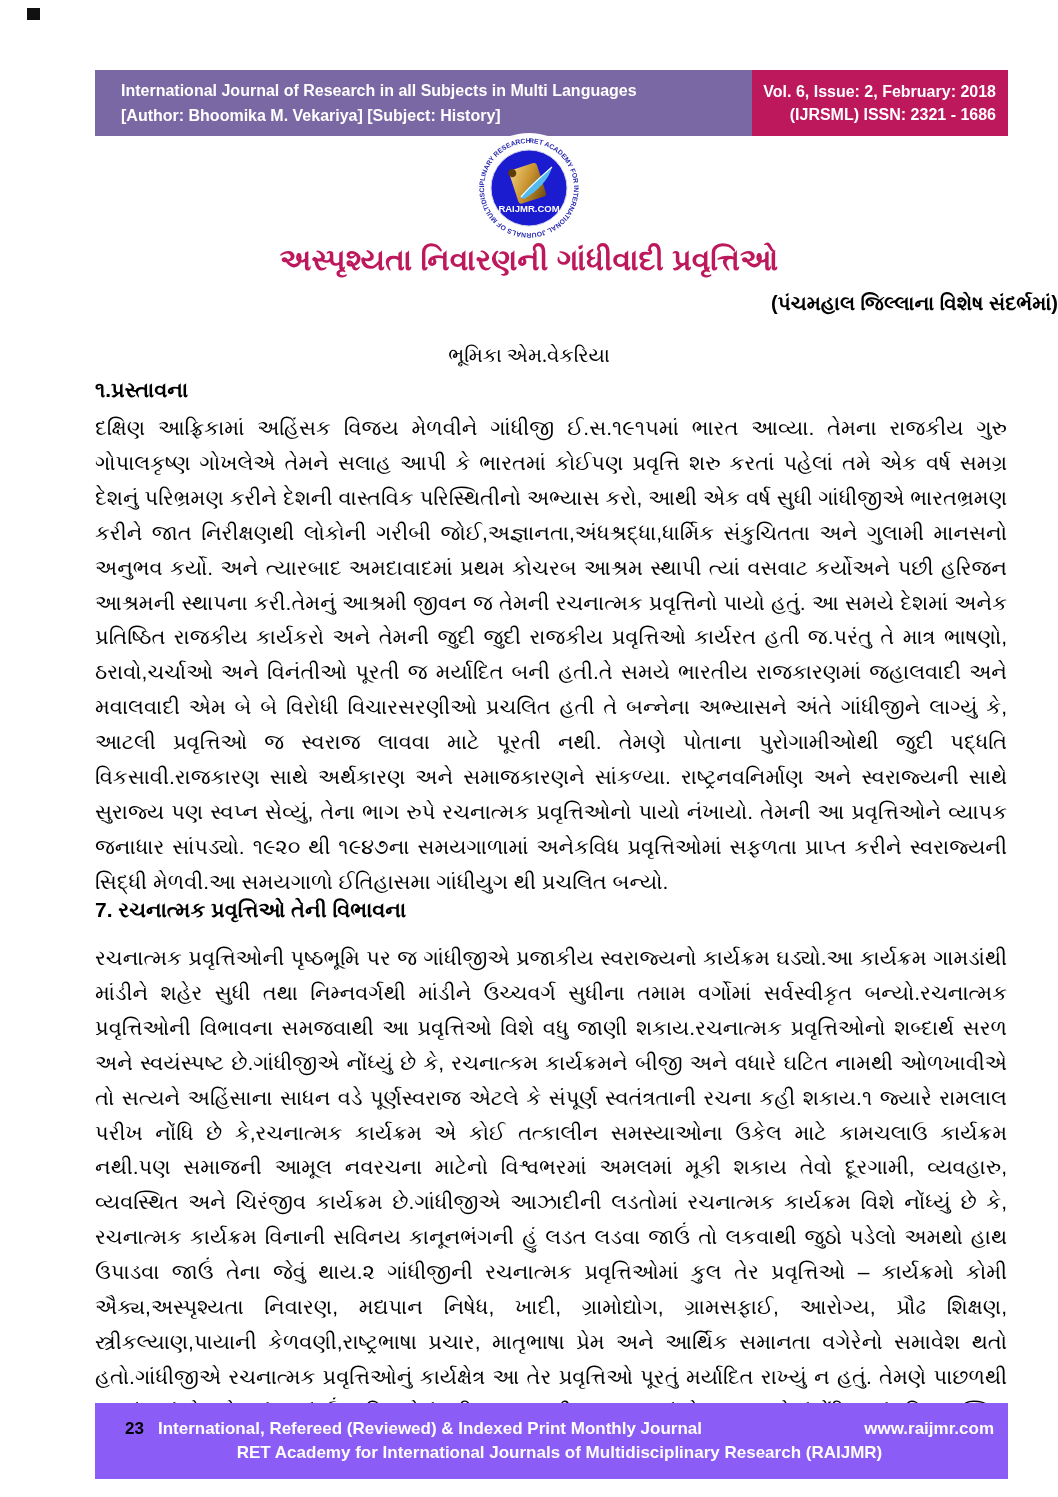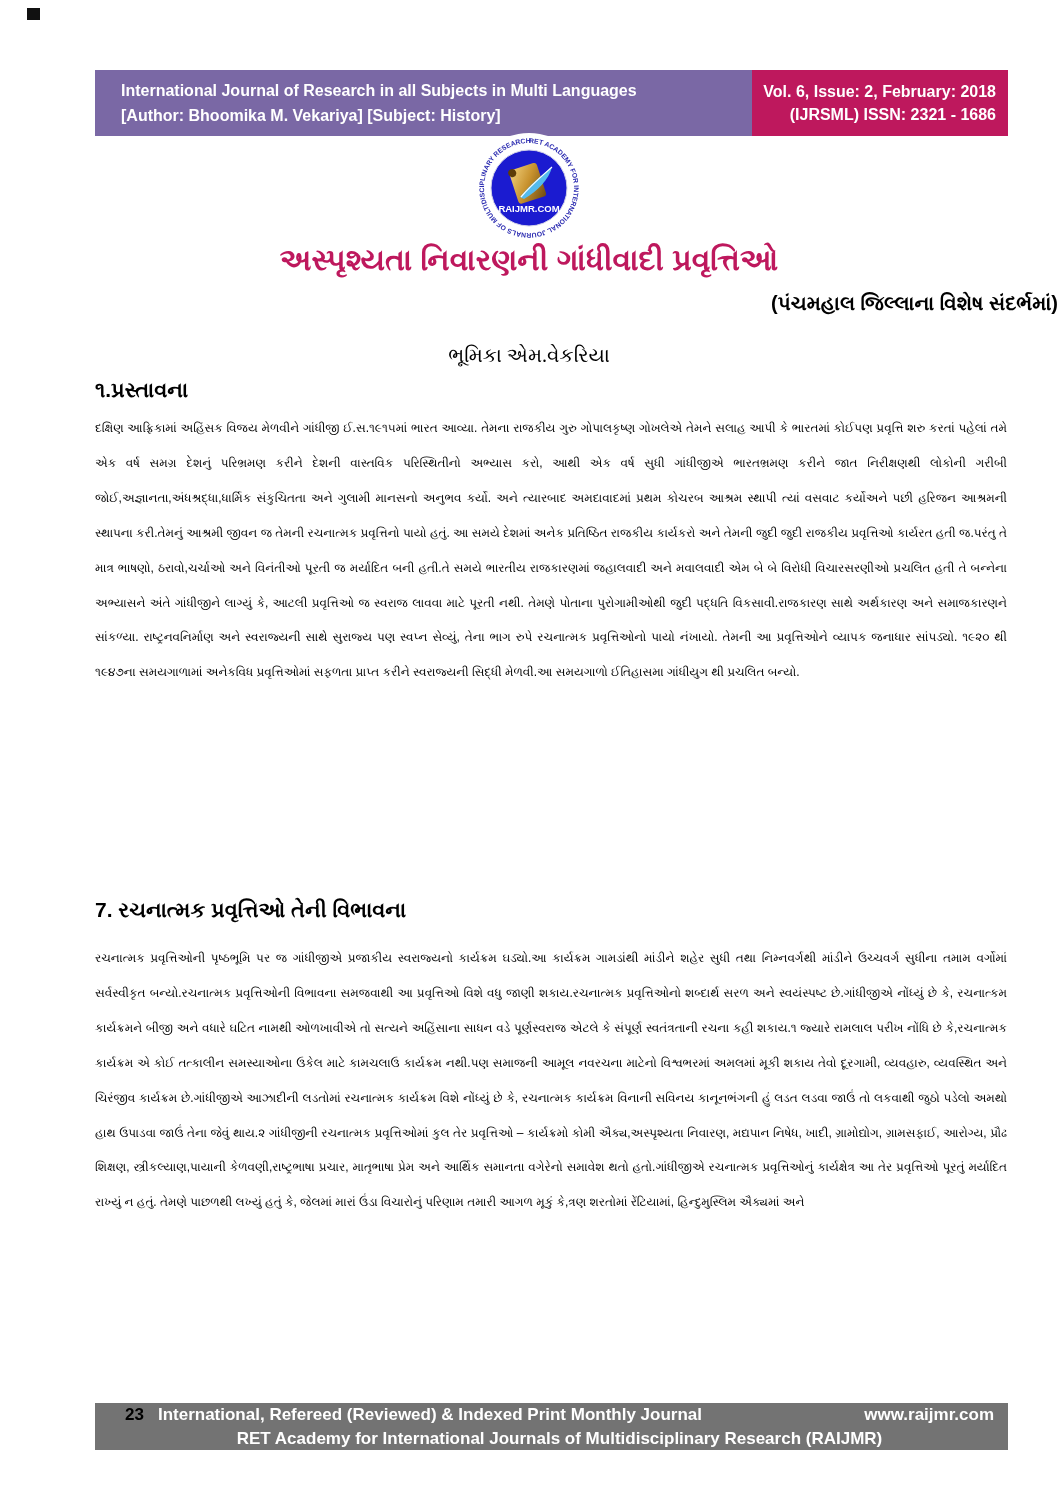--- a/index.html
+++ b/index.html
@@ -55,29 +55,29 @@
   }
   
   .sec-heading {
     position:absolute; left:95px; width:912px;
     font-size:21px; font-weight:bold;
   }
   #sec1-heading { top:378px; }
   #sec2-heading { top:898px; }
   .sec-body {
     position:absolute; left:95px; width:912px;
-    font-size:12px; line-height:34.9px;
+    font-size:21px; line-height:34.9px;
     text-align:justify;
   }
   #sec1-body { top:411px; height:458px; }
   #sec2-body { top:941px; height:462px; }
   
   .footer {
-    position:absolute; top:1403px; left:95px; right:50px; height:47px;
-    background:#737373; color:#fff; font-weight:bold; font-size:17px;
+    position:absolute; top:1403px; left:95px; right:50px; height:76px;
+    background:#8b5cf6; color:#fff; font-weight:bold; font-size:17px;
     padding:6px 14px 6px 30px;
     display:flex; flex-direction:column; justify-content:center; gap:4px;
   }
   .footer-row1 { display:flex; align-items:center; }
   .footer-pagenum { color:#000; margin-right:14px; }
   .footer-row1-text { flex:1; }
   .footer-site { }
   .footer-row2 { text-align:center; }
 </style>
 </head>

